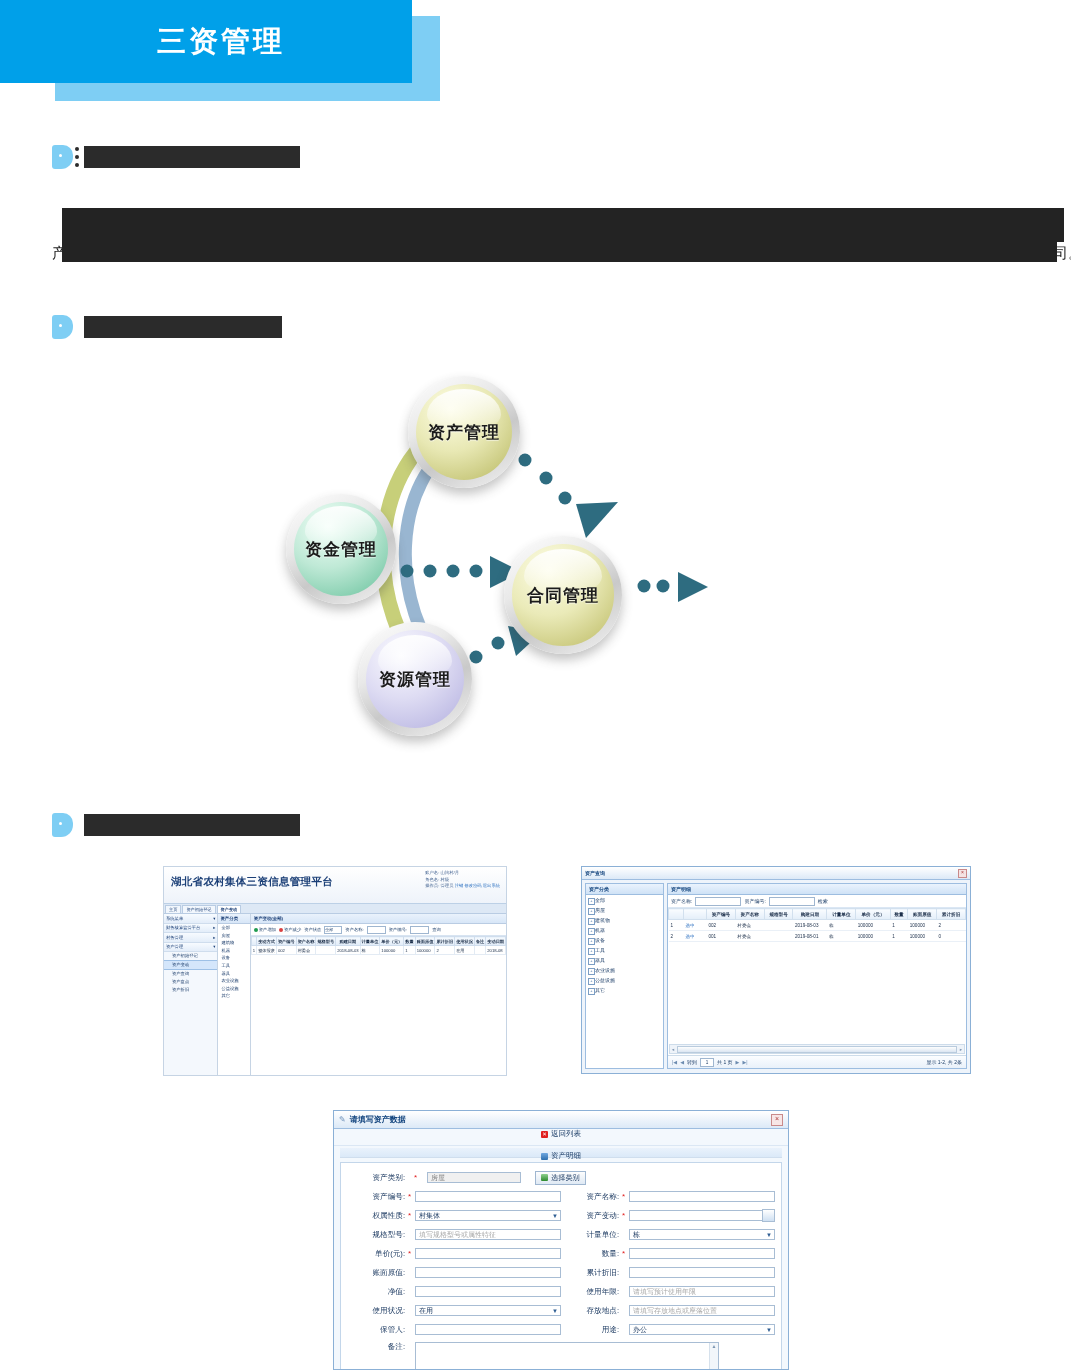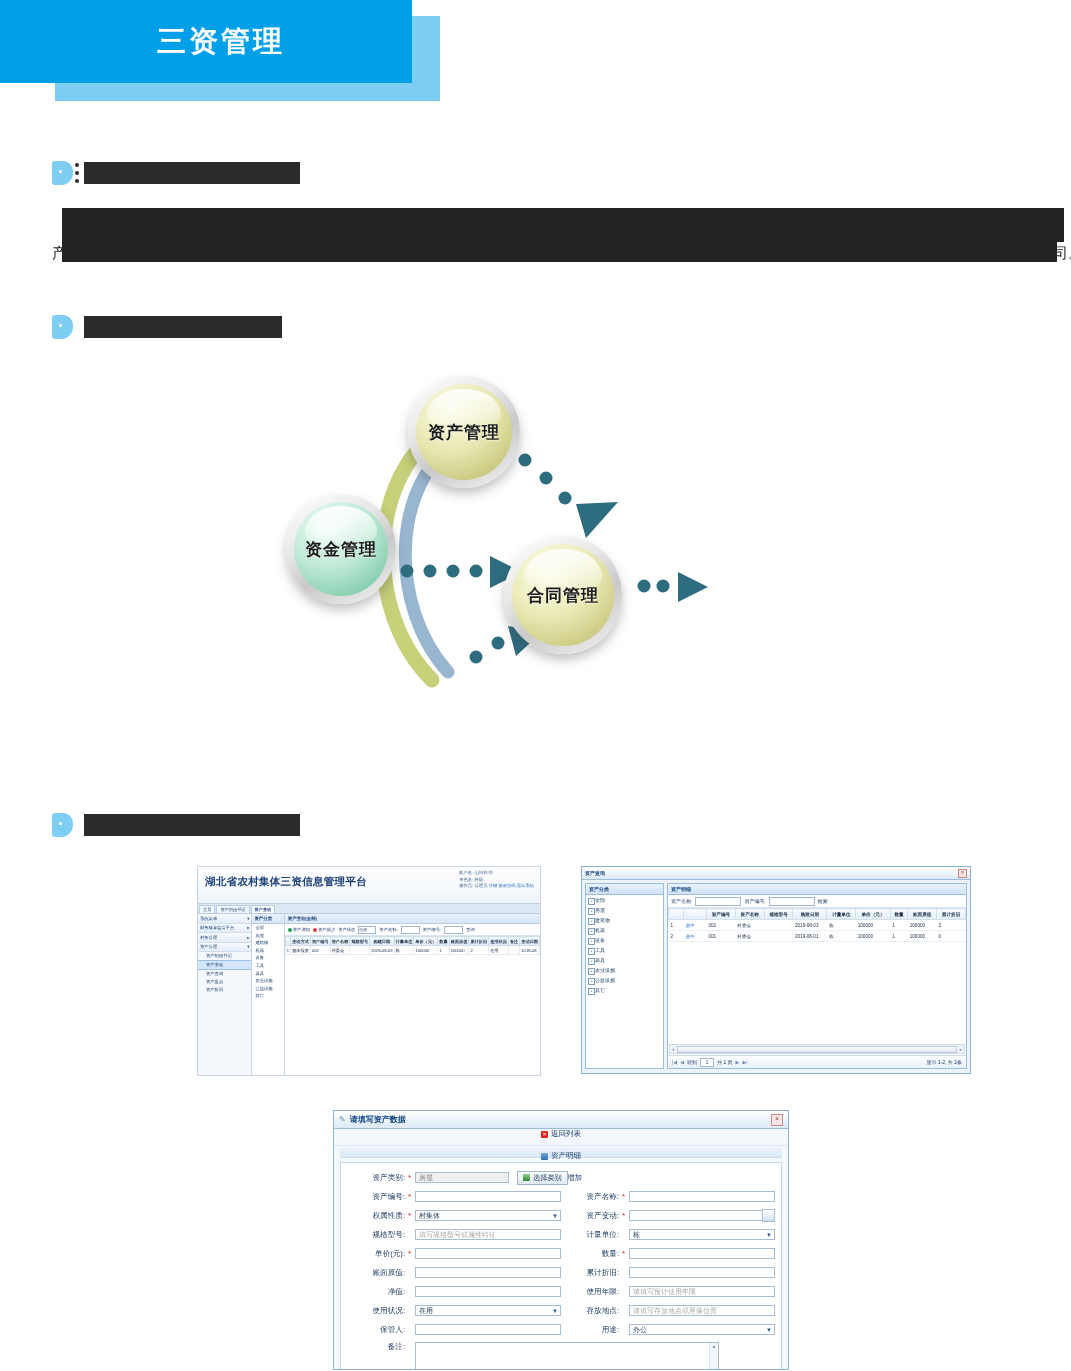--- a/index.html
+++ b/index.html
@@ -82,21 +82,21 @@
   }
   .sphere .lbl{
     position:relative;z-index:5;color:#1b1b1b;font-weight:bold;
     font-size:17px;letter-spacing:1px;text-shadow:0 1px 1px rgba(255,255,255,.7);
   }
 
   
   .shot{position:absolute;background:#ffffff;}
 
   
-  #shot-left{left:163px;top:866px;width:342px;height:208px;border:1px solid #c6d4e4;overflow:hidden;font-size:4px;margin-left:34px;}
+  #shot-left{left:163px;top:866px;width:342px;height:208px;border:1px solid #c6d4e4;overflow:hidden;font-size:4px;}
   #shot-left .app-head{height:36px;background:linear-gradient(180deg,#ffffff,#eef3fa);border-bottom:1px solid #bcd0e6;position:relative;}
   #shot-left .app-title{position:absolute;left:7px;top:8px;font-size:10.5px;color:#1b3f77;font-weight:bold;letter-spacing:.3px;}
   #shot-left .app-meta{position:absolute;right:6px;top:3px;text-align:left;color:#3b5c8c;font-size:4.3px;line-height:6.6px;}
   #shot-left .app-meta .ml{white-space:nowrap;}
   #shot-left .app-links{color:#2a6fc0;}
   #shot-left .tabbar{height:9px;background:#dde8f5;border-bottom:1px solid #b9cce3;display:flex;align-items:center;padding-left:1px;}
   #shot-left .tab{font-size:4.2px;color:#1b3f77;padding:0 3px;height:7px;line-height:7px;border:1px solid #b9cce3;border-bottom:none;background:#f2f7fd;margin-right:1px;}
   #shot-left .tab.on{background:#ffffff;font-weight:bold;}
   #shot-left .body{display:flex;height:163px;}
   #shot-left .nav{width:58px;border-right:1px solid #c6d4e4;background:#f4f8fd;}
@@ -174,21 +174,21 @@
 </head>
 <body>
 
 <div id="banner-wrap">
   <div id="banner-shadow"></div>
   <div id="banner-main">
     <div id="banner-title">三资管理</div>
   </div>
 </div>
 
-<div class="section-head" style="left:50px;top:158px;">
+<div class="section-head" style="left:50px;top:142px;">
   <span class="sec-mark">
     <span class="blob"></span>
       <span class="dot"></span>
     <span class="d2" style="top:5px;"></span>
       <span class="d2" style="top:13px;"></span>
       <span class="d2" style="top:21px;"></span>
   </span>
   <span class="redact-title">三资管理系统功能概述介绍</span>
 </div>
 
@@ -248,20 +248,27 @@
   </div>
 
   <div class="sphere" style="left:36px;top:134px;width:110px;height:110px;justify-content:center;">
     <span class="ring"></span>
     <span class="ball" style="background:radial-gradient(circle at 36% 26%, #f2fff8 0%, #bfe9d6 45%, #86cfb0 80%, #6bbf9c 100%);">
       <span class="gloss"></span>
     </span>
     <span class="lbl">资金管理</span>
   </div>
 
+  <div class="sphere" style="left:108px;top:262px;width:114px;height:114px;">
+    <span class="ring"></span>
+    <span class="ball" style="background:radial-gradient(circle at 36% 26%, #fbfbff 0%, #dedcf3 45%, #c2bfe6 80%, #b0ace0 100%);">
+      <span class="gloss"></span>
+    </span>
+    <span class="lbl">资源管理</span>
+  </div>
 
   <div class="sphere" style="left:254px;top:176px;width:118px;height:118px;">
     <span class="ring"></span>
     <span class="ball" style="background:radial-gradient(circle at 36% 26%, #fdfde6 0%, #eaeab8 45%, #cccb81 80%, #bcbb6b 100%);">
       <span class="gloss"></span>
     </span>
     <span class="lbl">合同管理</span>
   </div>
 
 </div>
@@ -511,21 +518,21 @@
       <span class="ico-chk"></span>
       <span>继续增加</span>
     </span>
   </div>
 
   <div class="fstrip"></div>
 
   <div class="fbox">
 
     <div class="frow">
-      <div class="fcell" style="flex:0 0 auto;">
+      <div class="fcell" style="flex:0 0 auto;gap:6px;">
         <span class="flab">资产类别:</span>
         <span class="req">*</span>
         <span class="fin gray w-a">房屋</span>
         <span class="btn-sel">
           <span class="gi"></span>
           <span>选择类别</span>
         </span>
       </div>
     </div>
 

